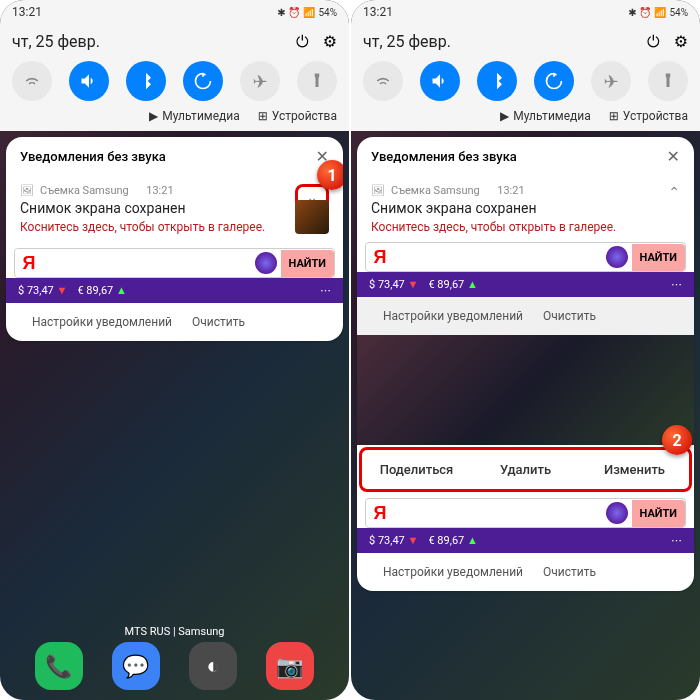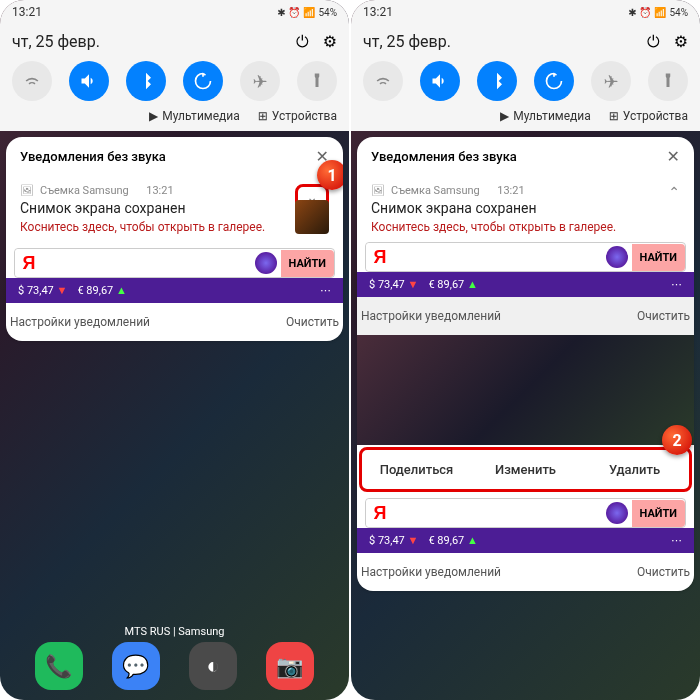--- a/index.html
+++ b/index.html
@@ -26,21 +26,21 @@
 .notif-body{font-size:12px;color:#b91c1c;margin-top:4px}
 .notif-expand{position:absolute;right:14px;top:8px;color:#888;font-size:14px}
 .thumb{position:absolute;right:14px;bottom:8px;width:34px;height:34px;background:linear-gradient(135deg,#8b4513,#2a1a0a);border-radius:4px}
 .yandex-bar{display:flex;align-items:center;background:#fff;border:1px solid #ccc;border-radius:4px;margin:0 8px}
 .ya-logo{width:28px;height:28px;background:#fff;color:#f00;font-weight:bold;font-size:18px;display:flex;align-items:center;justify-content:center;border-radius:4px;font-family:Arial}
 .ya-input{flex:1;height:28px}
 .ya-alice{width:22px;height:22px;background:radial-gradient(circle,#7b68ee,#4b0082);border-radius:50%;margin:0 4px}
 .ya-find{background:#fca5a5;color:#000;font-size:11px;font-weight:bold;padding:7px 8px;border-radius:0 4px 4px 0}
 .rates{background:#4c1d95;color:#fff;font-size:11px;padding:6px 12px;display:flex;justify-content:space-between;align-items:center}
 .rates-left{display:flex;gap:10px}
-.notif-footer{display:flex;justify-content:space-between;gap:20px;padding:12px 4px;font-size:12px;color:#555}
+.notif-footer{display:flex;justify-content:flex-start;gap:20px;padding:12px 26px;font-size:12px;color:#555}
 .expanded-img{height:110px;background:linear-gradient(135deg,#4a2c3a 0%,#1a1a2a 50%,#2a3a2a 100%);margin:0}
 .action-row{display:flex;background:#fff;border-top:1px solid #eee}
 .action-btn{flex:1;text-align:center;padding:12px 0;font-size:13px;color:#333;font-weight:500}
 .dock{position:absolute;bottom:10px;left:0;right:0;display:flex;justify-content:space-around;padding:0 20px}
 .dock-icon{width:48px;height:48px;border-radius:16px;display:flex;align-items:center;justify-content:center;font-size:22px;color:#fff}
 .carrier{position:absolute;bottom:62px;left:0;right:0;text-align:center;color:#fff;font-size:11px}
 .highlight{border:3px solid #e30000;border-radius:8px}
 .badge{position:absolute;width:30px;height:30px;background:radial-gradient(circle at 35% 35%,#ff6b35,#cc0000);border-radius:50%;color:#fff;font-weight:bold;display:flex;align-items:center;justify-content:center;font-size:16px;box-shadow:0 2px 4px rgba(0,0,0,.4);z-index:10}
 svg{display:block}
 </style>
@@ -212,22 +212,22 @@
       </div>
         <span>⋯</span>
     </div>
     <div class="notif-footer" style="background:#f0f0f0;margin:0">
       <span>Настройки уведомлений</span>
       <span>Очистить</span>
     </div>
     <div class="expanded-img"></div>
     <div class="action-row highlight" style="margin:2px">
       <div class="action-btn">Поделиться</div>
+      <div class="action-btn">Удалить</div>
       <div class="action-btn">Изменить</div>
-      <div class="action-btn">Удалить</div>
     </div>
     <div class="badge" style="top:288px;right:2px">2</div>
     <div class="yandex-bar" style="margin:6px 8px 0">
       <div class="ya-logo">Я</div>
       <div class="ya-input"></div>
       <div class="ya-alice"></div>
       <div class="ya-find">НАЙТИ</div>
     </div>
     <div class="rates">
       <div class="rates-left">

